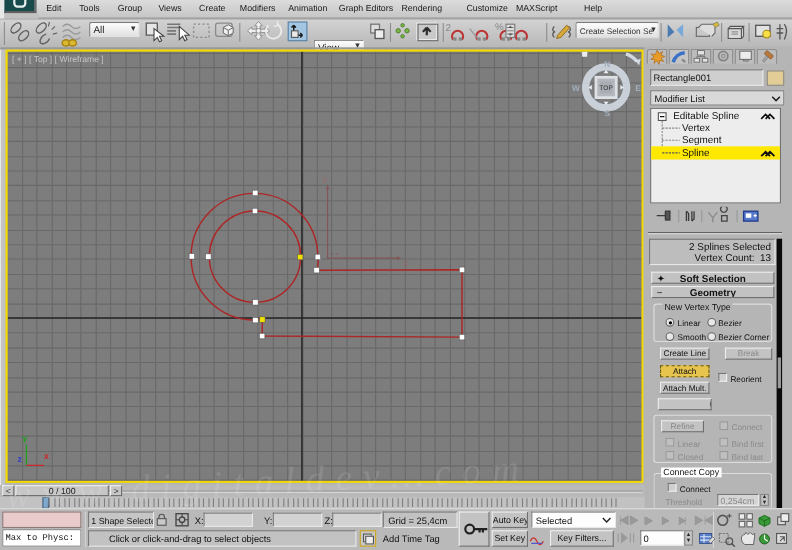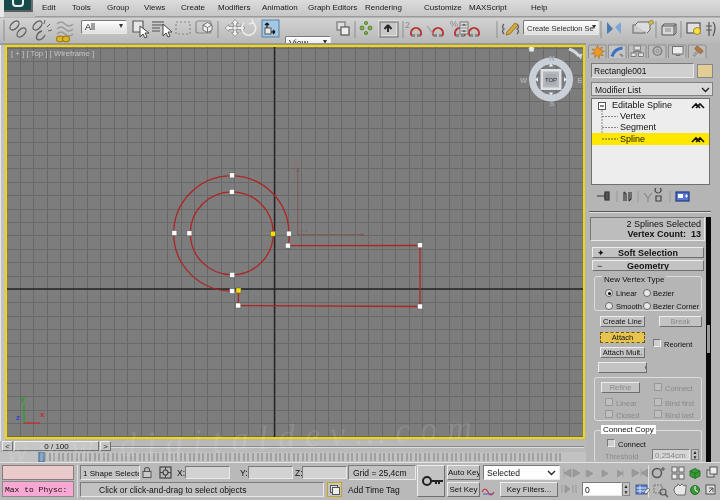--- a/index.html
+++ b/index.html
@@ -295,21 +295,21 @@
 <rect x="90" y="4" width="13" height="9" fill="#5577cc" stroke="#223a88"></rect>
 <rect x="92" y="6" width="5" height="4" fill="#fff" stroke="none"></rect>
 <path d="M99 8 h3 m-1.5 -1.5 v3" stroke="#fff" stroke-width="1"></path>
 </g>
 </svg>
 <div class="abs" style="left:3px;top:168px;width:122px;height:1px;background:#5a5a5a;"></div>
 <div class="abs" style="left:3px;top:169px;width:122px;height:1px;background:#dcdcdc;"></div>
 
 <div class="abs" style="left:4px;top:174px;width:115px;height:24px;background:#bdbdbd;border-top:1px solid #777;border-left:1px solid #777;border-bottom:1px solid #e8e8e8;border-right:1px solid #e8e8e8;">
 <div style="position:absolute;right:3px;top:1px;font-size:9px;">2 Splines Selected</div>
-<div style="position:absolute;right:3px;top:11px;font-size:9px;font-weight:bold;">Vertex Count:&nbsp; 13</div>
+<div style="position:absolute;right:3px;top:11px;font-size:9px;">Vertex Count:&nbsp; 13</div>
 </div>
 
 <div class="abs" style="left:120px;top:174px;width:5px;height:245px;background:#0a0a0a;">
 <div style="position:absolute;left:1px;top:108px;width:3px;height:28px;background:#9a9a9a;"></div>
 </div>
 
 <div class="abs btn" style="left:6px;top:204px;width:112px;height:11px;background:#c2c2c2;">
 <span style="position:absolute;left:4px;top:0px;font-size:9px;">✦</span>
 <span style="position:absolute;left:0;right:0;top:0px;font-size:9px;font-weight:bold;">Soft Selection</span>
 </div>
@@ -497,21 +497,21 @@
         <line x1="135" y1="1" x2="135" y2="9"></line>
         <line x1="140" y1="1" x2="140" y2="9"></line>
         <line x1="144" y1="1" x2="144" y2="9"></line>
 </g>
 <rect x="39" y="0" width="5" height="10" fill="#7fa8cc" stroke="#44607c" stroke-width="1"></rect>
 </svg>
 </div>
 
 <div class="abs" id="statusbar" style="left:0;top:462px;width:720px;height:38px;background:#b9b9b9;border-top:1px solid #e2e2e2;font-size:8.5px;color:#111;">
 <div class="abs" style="left:2px;top:2px;width:72px;height:15px;background:#e9cbcb;border:1px solid #8a7a7a;"></div>
-<div class="abs" style="left:2px;top:18px;width:72px;height:16px;background:#f9a8d4;border:1px solid #8a8a8a;font-family:'Liberation Mono',monospace;font-size:8px;padding:3px 0 0 2px;white-space:nowrap;overflow:hidden;">Max to Physc:</div>
+<div class="abs" style="left:2px;top:18px;width:72px;height:16px;background:#ffffff;border:1px solid #8a8a8a;font-family:'Liberation Mono',monospace;font-size:8px;padding:3px 0 0 2px;white-space:nowrap;overflow:hidden;">Max to Physc:</div>
 <div class="abs" style="left:77px;top:2px;width:1px;height:33px;background:#8d8d8d;border-right:1px solid #e0e0e0;"></div>
 <div class="abs sunk" style="left:80px;top:2px;width:60px;height:15px;background:#c6c6c6;overflow:hidden;">
       <span style="position:absolute;left:2px;top:3px;font-size:8px;white-space:nowrap;">1 Shape Selected</span>
     </div>
 <svg width="36" height="15" style="position:absolute;left:140px;top:2px;">
 <rect x="3" y="6.5" width="8" height="6" fill="#c9c9c9" stroke="#555" stroke-width="1"></rect>
 <path d="M4.5 6.5 v-1.5 a2.5 2.5 0 0 1 5 0 v1.5" fill="none" stroke="#555" stroke-width="1.1"></path>
 <rect x="20" y="2" width="11" height="11" fill="none" stroke="#444" stroke-width="1.2"></rect>
 <circle cx="25.5" cy="7.5" r="2.5" fill="none" stroke="#444" stroke-width="1.2"></circle>
 <path d="M25.5 2 v3 M25.5 10 v3 M20 7.5 h3 M28 7.5 h3" stroke="#444" stroke-width="1"></path>

